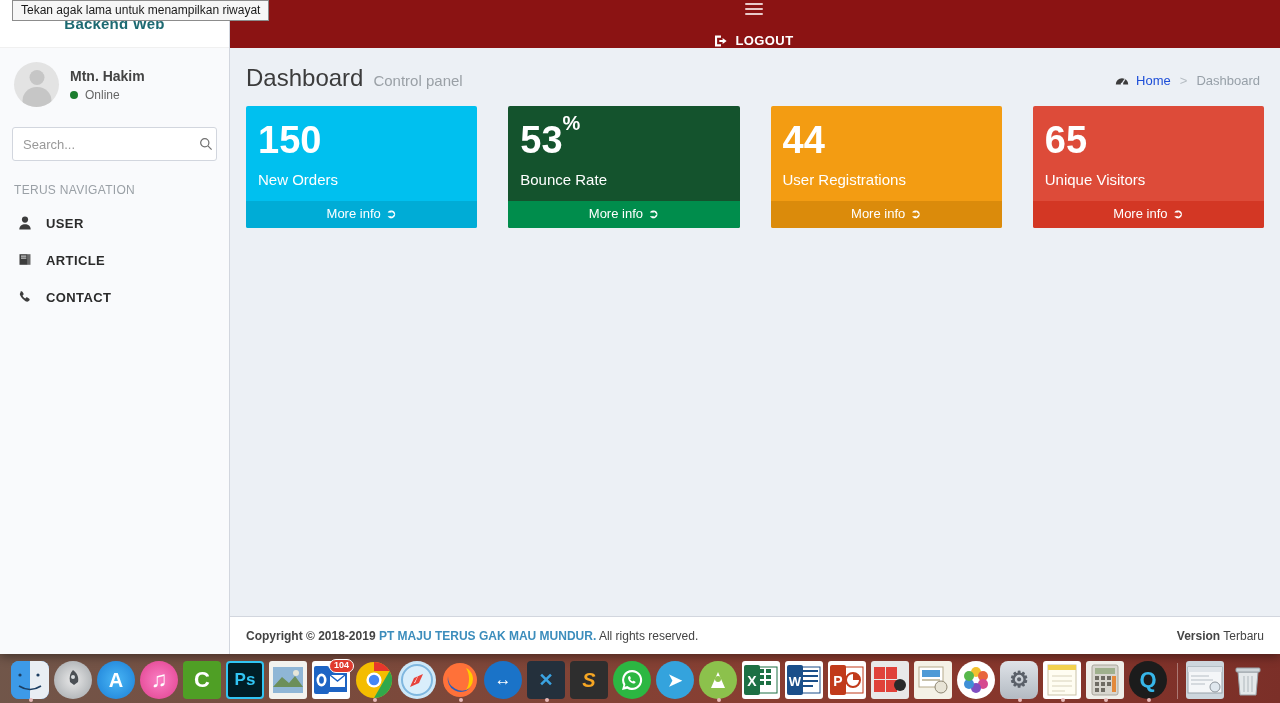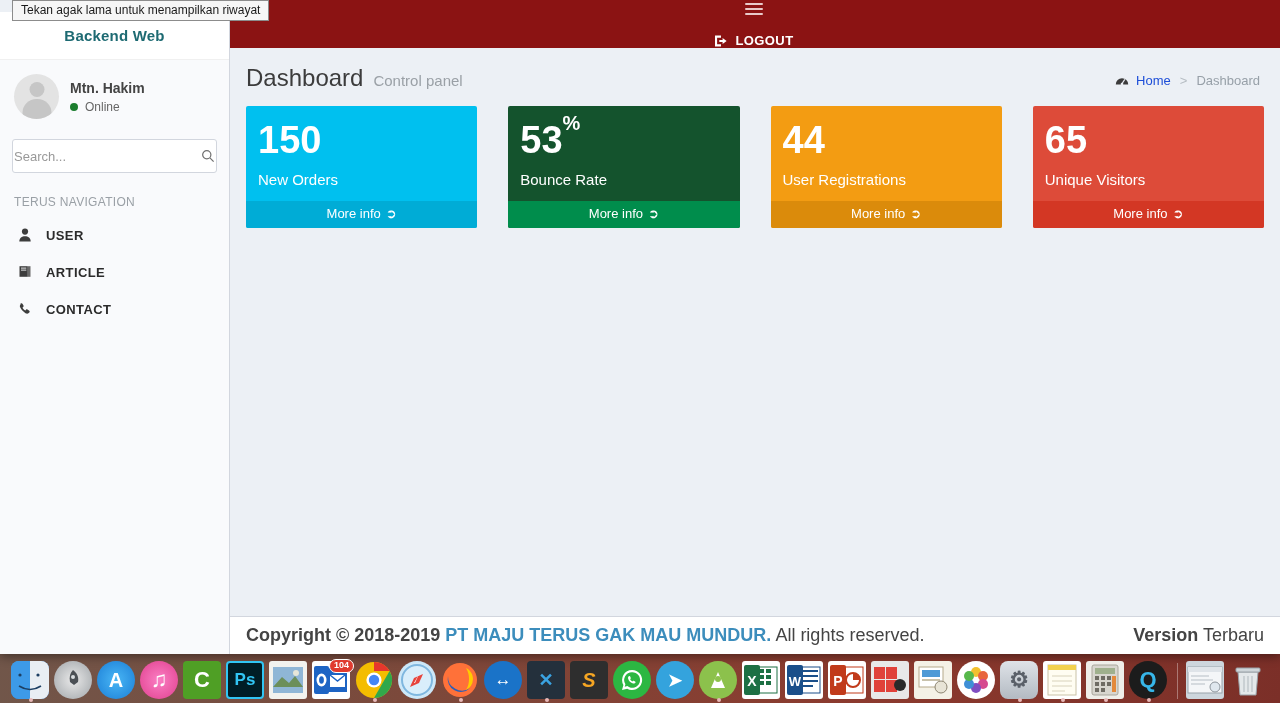--- a/index.html
+++ b/index.html
@@ -18,21 +18,21 @@
 
   
   #window {
     position: absolute; left: 0; top: 0; width: 1280px; height: 654px;
     background: #ecf0f5; overflow: hidden;
     box-shadow: 0 2px 10px rgba(0,0,0,.45);
   }
 
   
   #sidebar {
-    position: absolute; left: 0; top: 12px; width: 230px; height: 654px;
+    position: absolute; left: 0; top: 0; width: 230px; height: 654px;
     background: #f9fafc; border-right: 1px solid #d2d6de;
   }
   #logo-bar {
     height: 48px; background: #ffffff;
     display: flex; align-items: center; justify-content: center;
     border-bottom: 1px solid #f0f0f0;
   }
   #logo-text { color: #1d6a72; font-weight: bold; font-size: 15px; letter-spacing: .2px; }
 
   #user-panel { display: flex; align-items: center; padding: 14px 12px 12px 14px; }
@@ -55,21 +55,21 @@
   #user-status { font-size: 12px; color: #666; margin-top: 4px; display: flex; align-items: center; }
   .dot-online {
     width: 8px; height: 8px; border-radius: 50%;
     background: #1b7d2e; display: inline-block; margin-right: 7px;
   }
 
   #search-wrap { padding: 0 12px; margin-top: 8px; }
   #search-box {
     display: flex; align-items: center;
     border: 1px solid #d2d6de; border-radius: 3px;
-    background: #fff; height: 34px; padding: 0 1px;
+    background: #fff; height: 34px; padding: 0 10px;
   }
   #search-input {
     border: 0; outline: 0; flex: 1; font-size: 13px; color: #666;
     font-family: "Liberation Sans", sans-serif; background: transparent;
   }
   #search-input::placeholder { color: #999; }
   .mag { width: 14px; height: 14px; flex: 0 0 14px; }
 
   #nav-header {
     font-size: 12px; color: #9aa0a6; padding: 22px 14px 8px 14px; letter-spacing: .3px;
@@ -118,21 +118,21 @@
   .box-footer {
     text-align: center; font-size: 13px; padding: 5px 0 7px 0; cursor: pointer;
   }
   .box-footer .arr { margin-left: 5px; }
 
   
   #footer {
     position: absolute; left: 0; right: 0; bottom: 0; height: 38px;
     background: #fff; border-top: 1px solid #d2d6de;
     display: flex; align-items: center; justify-content: space-between;
-    padding: 0 16px; font-size: 18px; color: #444;
+    padding: 0 16px; font-size: 12px; color: #444;
   }
   #footer b { font-weight: bold; }
   #footer .brand { color: #3c8dbc; font-weight: bold; }
 
   
   #tooltip {
     position: absolute; left: 12px; top: 0; z-index: 50;
     background: #f6f6f6; border: 1px solid #8c8c8c;
     font-size: 12px; color: #1a1a1a; padding: 2px 8px 3px 8px;
     font-family: "Liberation Sans", sans-serif; white-space: nowrap;

